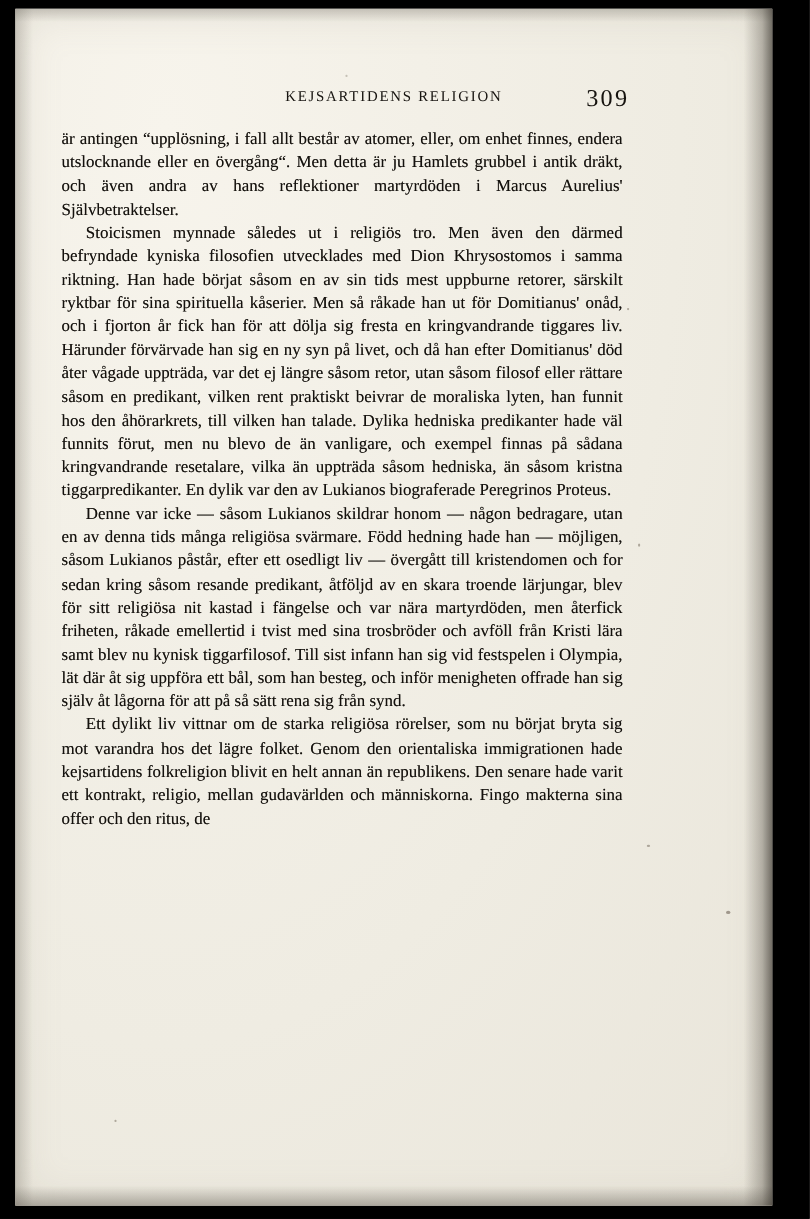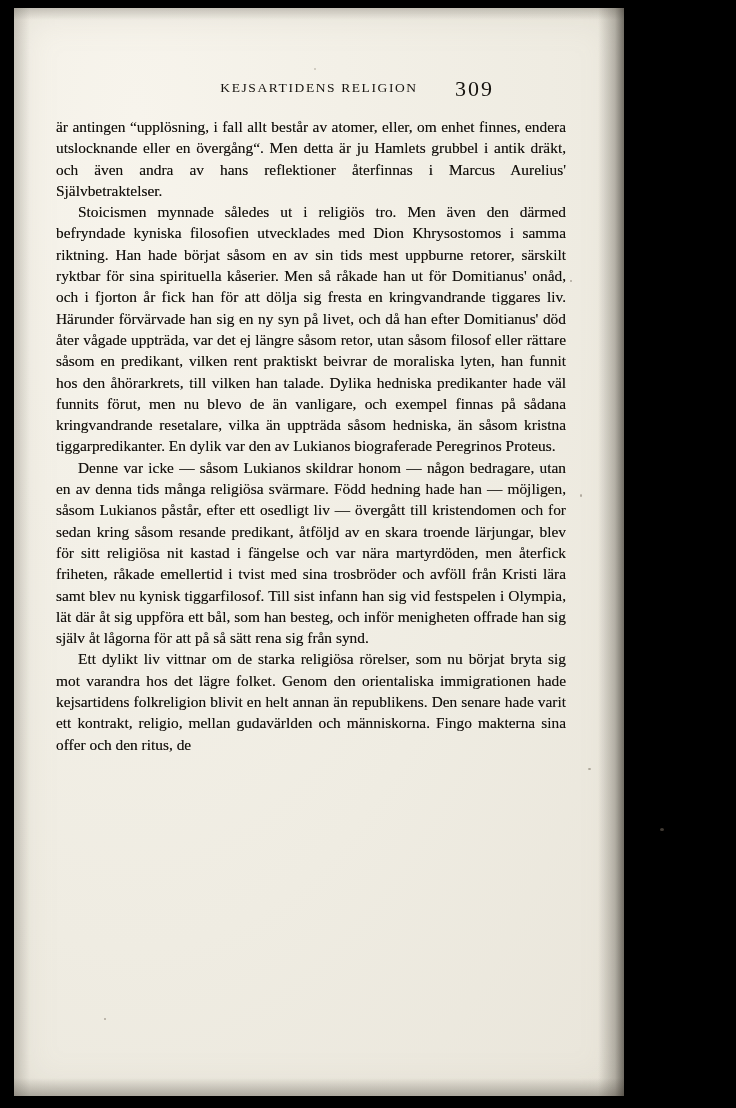--- a/index.html
+++ b/index.html
@@ -17,21 +17,21 @@
     position: relative;
     width: 736px;
     height: 1108px;
     background: #000;
   }
   
   #paper {
     position: absolute;
     left: 14px;
     top: 8px;
-    width: 610px;
+    width: 688px;
     height: 1088px;
     background: #f2efe6;
     background-image:
       radial-gradient(ellipse at 20% 10%, #f7f4ec 0%, #efece2 60%, #e9e5da 100%);
     box-shadow: inset 0 0 40px rgba(160,150,130,0.25);
   }
   
   #paper .edge-shade-right {
     position: absolute;
     right: 0;
@@ -145,20 +145,20 @@
     <div class="speck" style="left:646px;top:820px;width:4px;height:3px;opacity:0.6;"></div>
     <div class="speck" style="left:90px;top:1010px;width:2px;height:2px;"></div>
     <div class="speck" style="left:300px;top:60px;width:2px;height:2px;opacity:0.35;"></div>
 
     <div id="running-head">
       <div class="rh-title">KEJSARTIDENS RELIGION</div>
       <div class="rh-page">309</div>
     </div>
 
     <div id="textblock">
-      <p class="noindent">är antingen “upplösning, i fall allt består av atomer, eller, om enhet finnes, endera utslocknande eller en övergång“. Men detta är ju Hamlets grubbel i antik dräkt, och även andra av hans reflektioner återfinnas i Marcus Aurelius' Självbetraktelser.</p>
+      <p class="noindent">är antingen “upplösning, i fall allt består av atomer, eller, om enhet finnes, endera utslocknande eller en övergång“. Men detta är ju Hamlets grubbel i antik dräkt, och även andra av hans reflektioner martyrdöden i Marcus Aurelius' Självbetraktelser.</p>
       <p>Stoicismen mynnade således ut i religiös tro. Men även den därmed befryndade kyniska filosofien utvecklades med Dion Khrysostomos i samma riktning. Han hade börjat såsom en av sin tids mest uppburne retorer, särskilt ryktbar för sina spirituella kåserier. Men så råkade han ut för Domitianus' onåd, och i fjorton år fick han för att dölja sig fresta en kringvandrande tiggares liv. Härunder förvärvade han sig en ny syn på livet, och då han efter Domitianus' död åter vågade uppträda, var det ej längre såsom retor, utan såsom filosof eller rättare såsom en predikant, vilken rent praktiskt beivrar de moraliska lyten, han funnit hos den åhörarkrets, till vilken han talade. Dylika hedniska predikanter hade väl funnits förut, men nu blevo de än vanligare, och exempel finnas på sådana kringvandrande resetalare, vilka än uppträda såsom hedniska, än såsom kristna tiggarpredikanter. En dylik var den av Lukianos biograferade Peregrinos Proteus.</p>
       <p>Denne var icke — såsom Lukianos skildrar honom — någon bedragare, utan en av denna tids många religiösa svärmare. Född hedning hade han — möjligen, såsom Lukianos påstår, efter ett osedligt liv — övergått till kristendomen och for sedan kring såsom resande predikant, åtföljd av en skara troende lärjungar, blev för sitt religiösa nit kastad i fängelse och var nära martyrdöden, men återfick friheten, råkade emellertid i tvist med sina trosbröder och avföll från Kristi lära samt blev nu kynisk tiggarfilosof. Till sist infann han sig vid festspelen i Olympia, lät där åt sig uppföra ett bål, som han besteg, och inför menigheten offrade han sig själv åt lågorna för att på så sätt rena sig från synd.</p>
       <p>Ett dylikt liv vittnar om de starka religiösa rörelser, som nu börjat bryta sig mot varandra hos det lägre folket. Genom den orientaliska immigrationen hade kejsartidens folkreligion blivit en helt annan än republikens. Den senare hade varit ett kontrakt, religio, mellan gudavärlden och människorna. Fingo makterna sina offer och den ritus, de</p>
     </div>
 
   </div>
 </div>
 
 </body></html>

